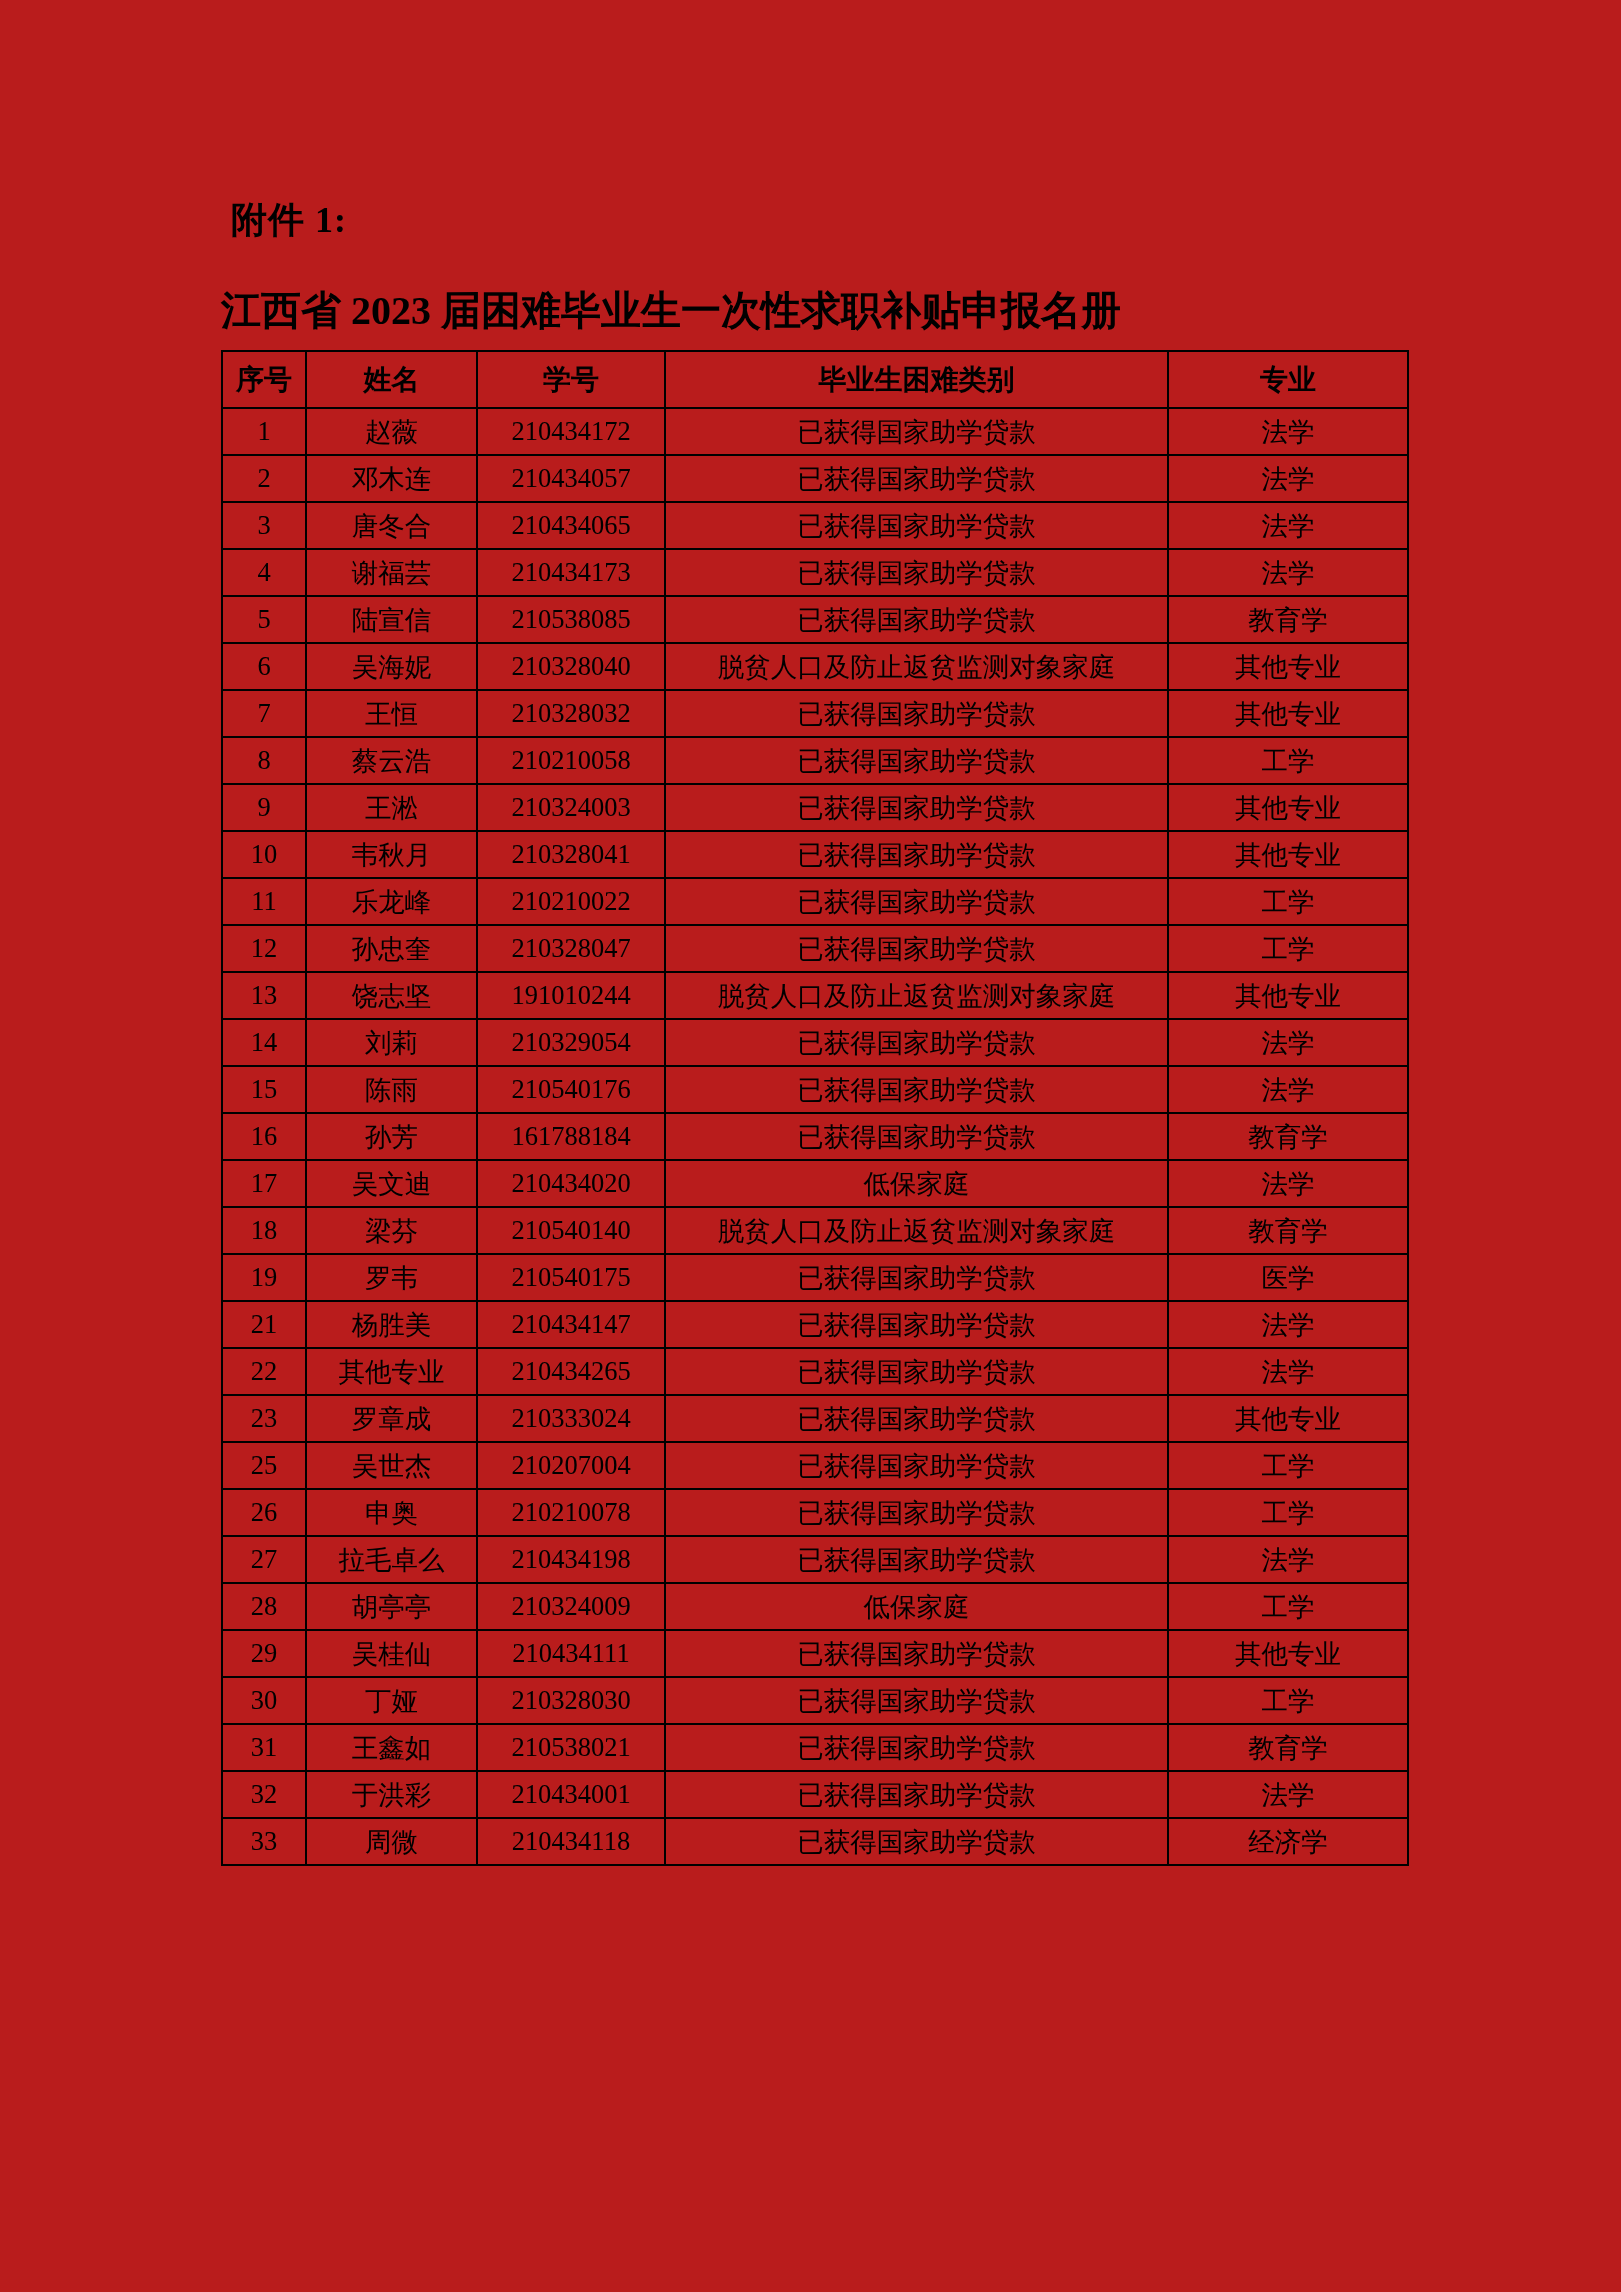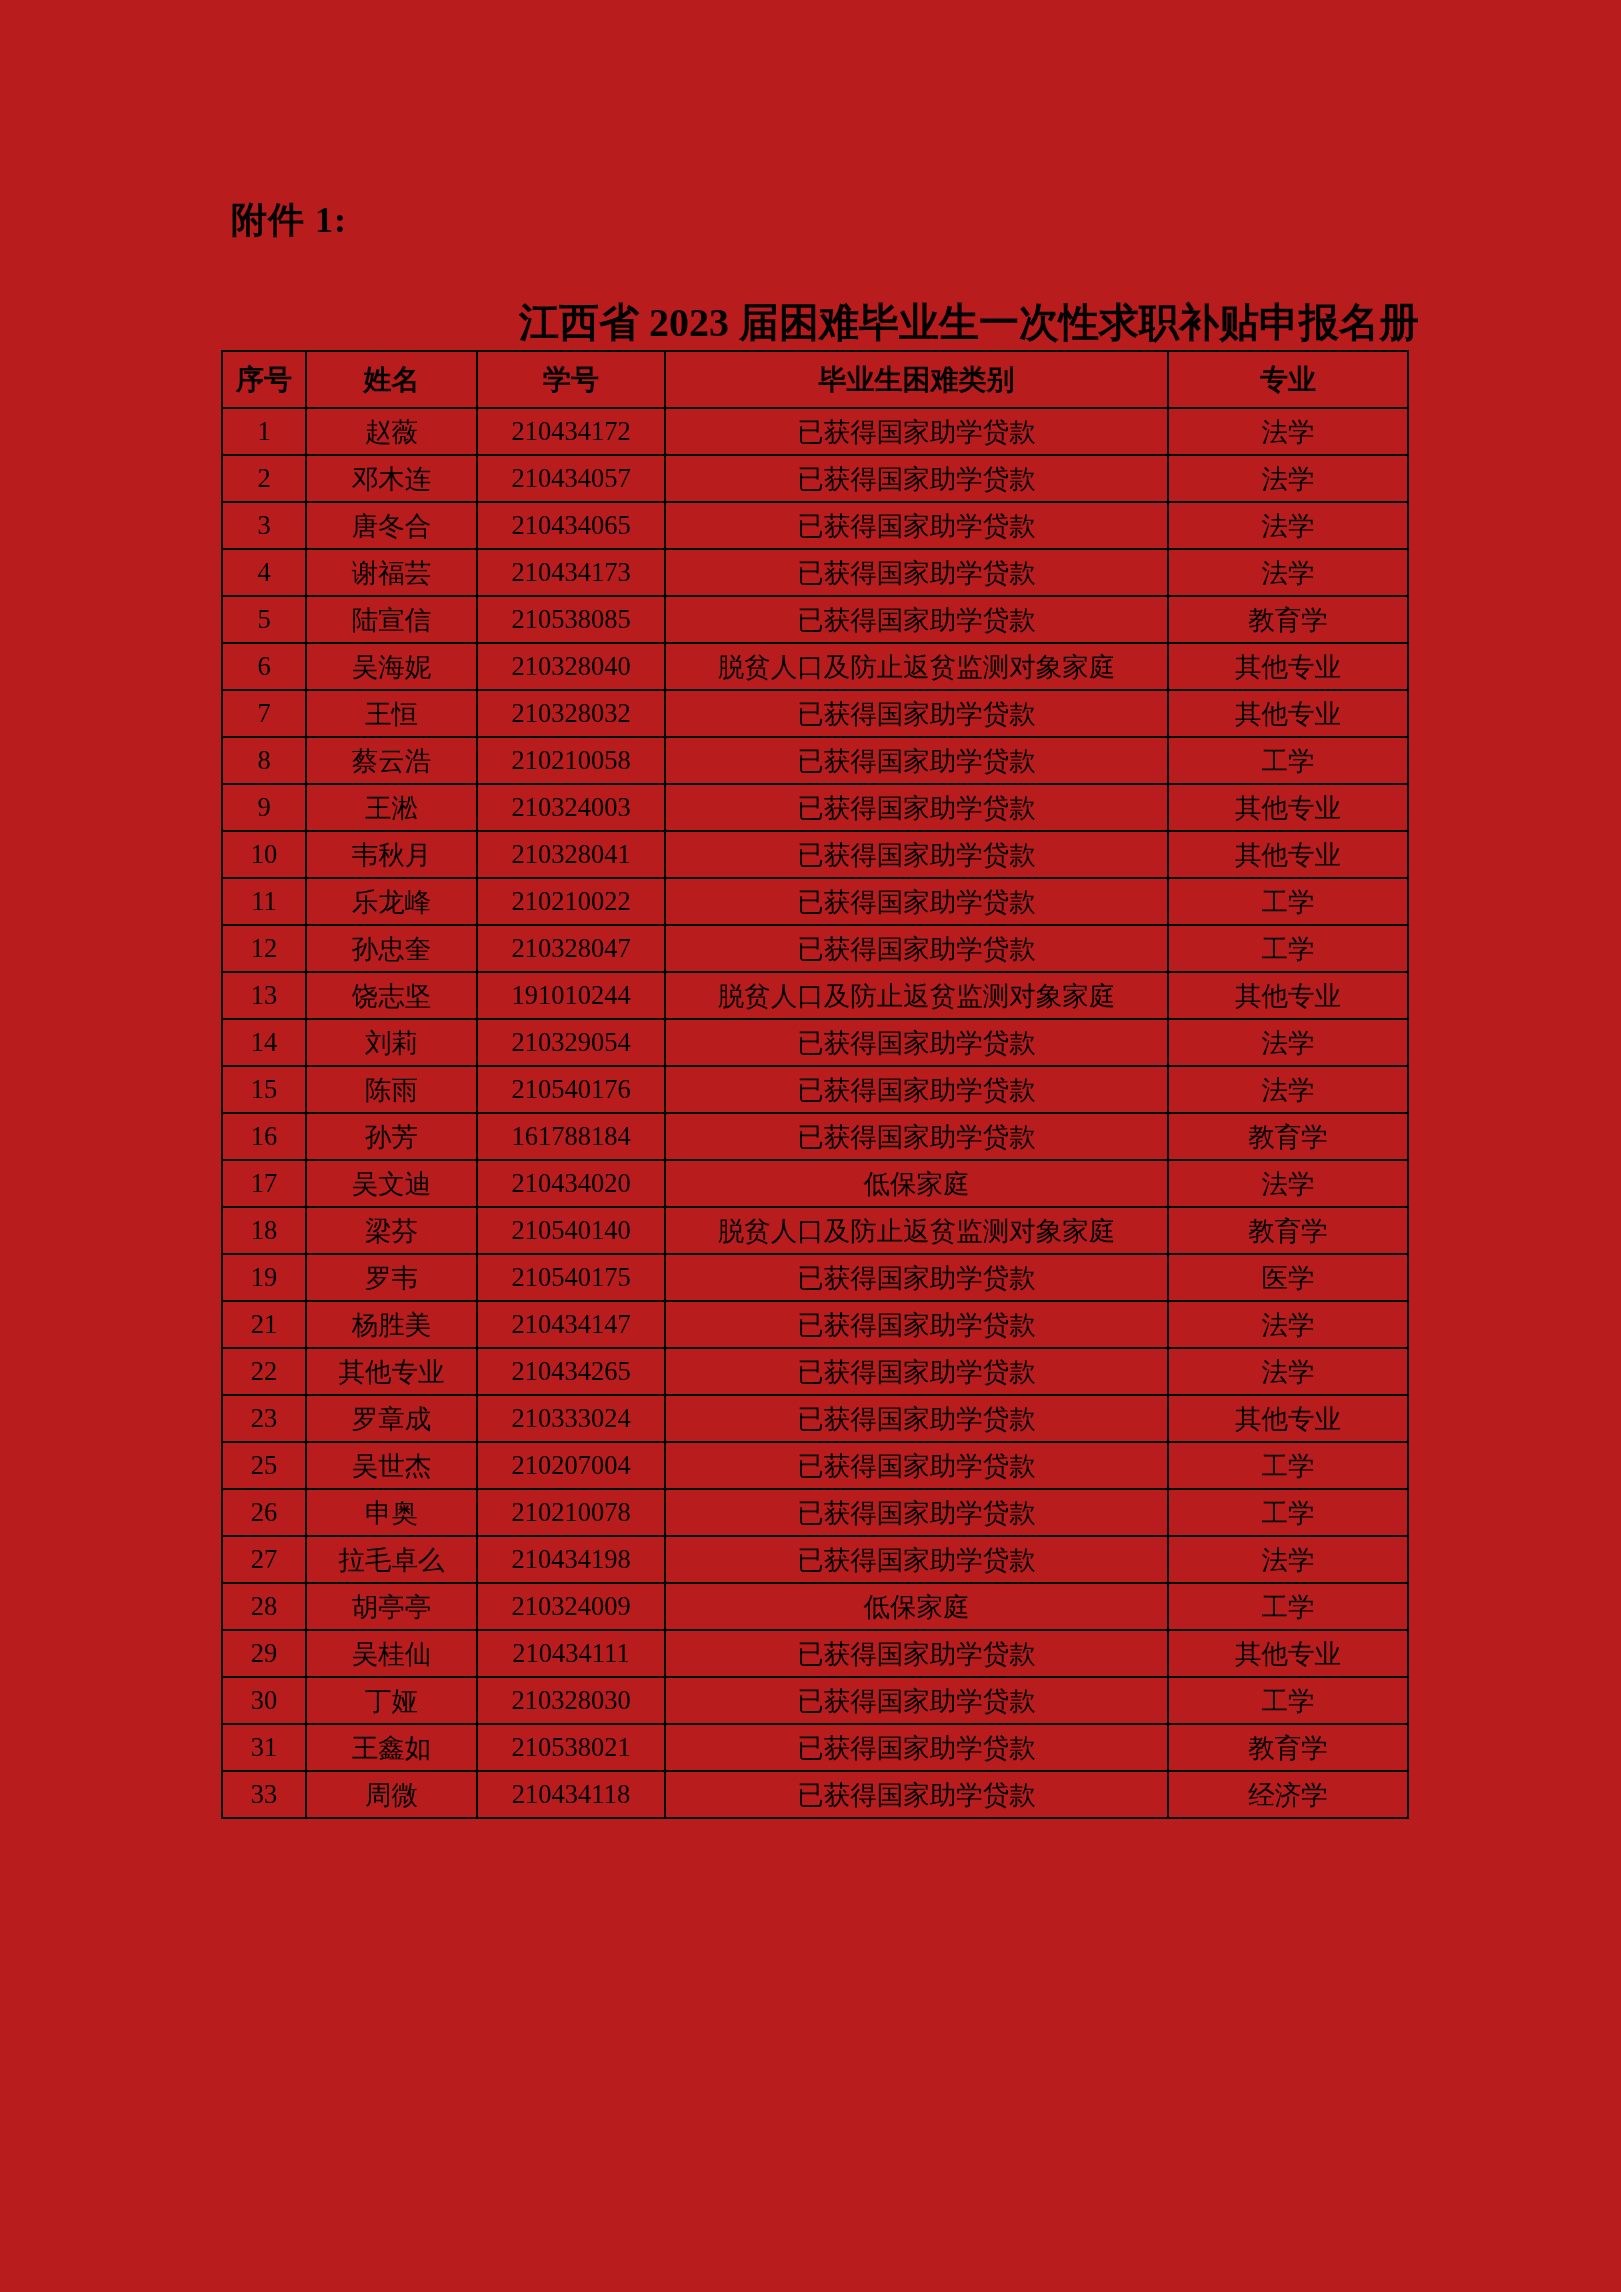--- a/index.html
+++ b/index.html
@@ -23,22 +23,22 @@
     font-size: 36px;
     font-weight: 700;
     letter-spacing: 1px;
     white-space: pre;
   }
   .doc-title {
     position: absolute;
     left: 221px;
     top: 283px;
     width: 1186px;
-    margin: 12px;
-    text-align: right;
+    margin: 0;
+    text-align: left;
     font-size: 40px;
     font-weight: 700;
     font-family: "Liberation Serif", "DejaVu Serif", serif;
     white-space: nowrap;
   }
   table.roster {
     position: absolute;
     left: 221px;
     top: 350px;
     width: 1186px;
@@ -292,20 +292,27 @@
           <td>工学</td>
         </tr>
         <tr>
           <td>31</td>
           <td>王鑫如</td>
           <td>210538021</td>
           <td>已获得国家助学贷款</td>
           <td>教育学</td>
         </tr>
         <tr>
+          <td>32</td>
+          <td>于洪彩</td>
+          <td>210434001</td>
+          <td>已获得国家助学贷款</td>
+          <td>法学</td>
+        </tr>
+        <tr>
           <td>33</td>
           <td>周微</td>
           <td>210434118</td>
           <td>已获得国家助学贷款</td>
           <td>经济学</td>
         </tr>
       </tbody>
   </table>
 
 </div>

